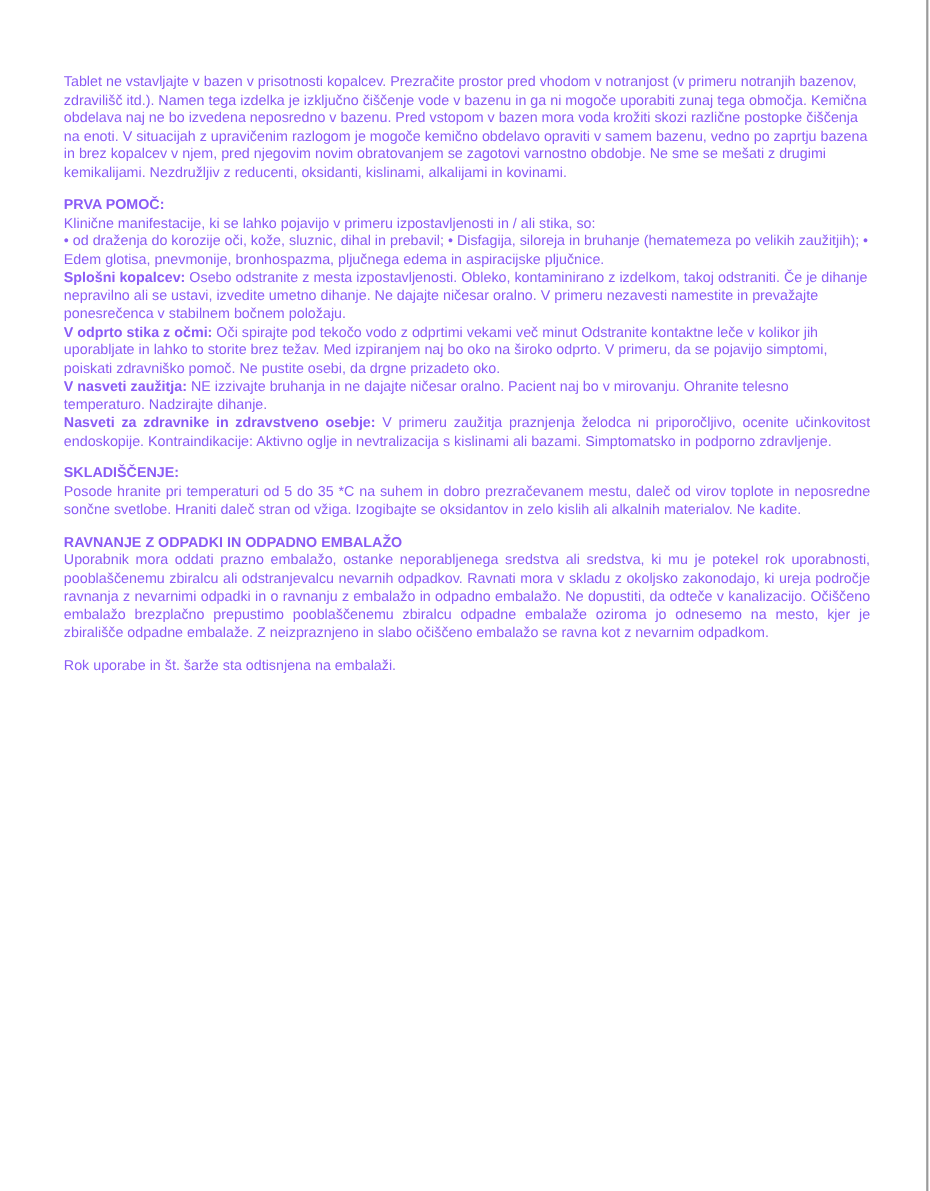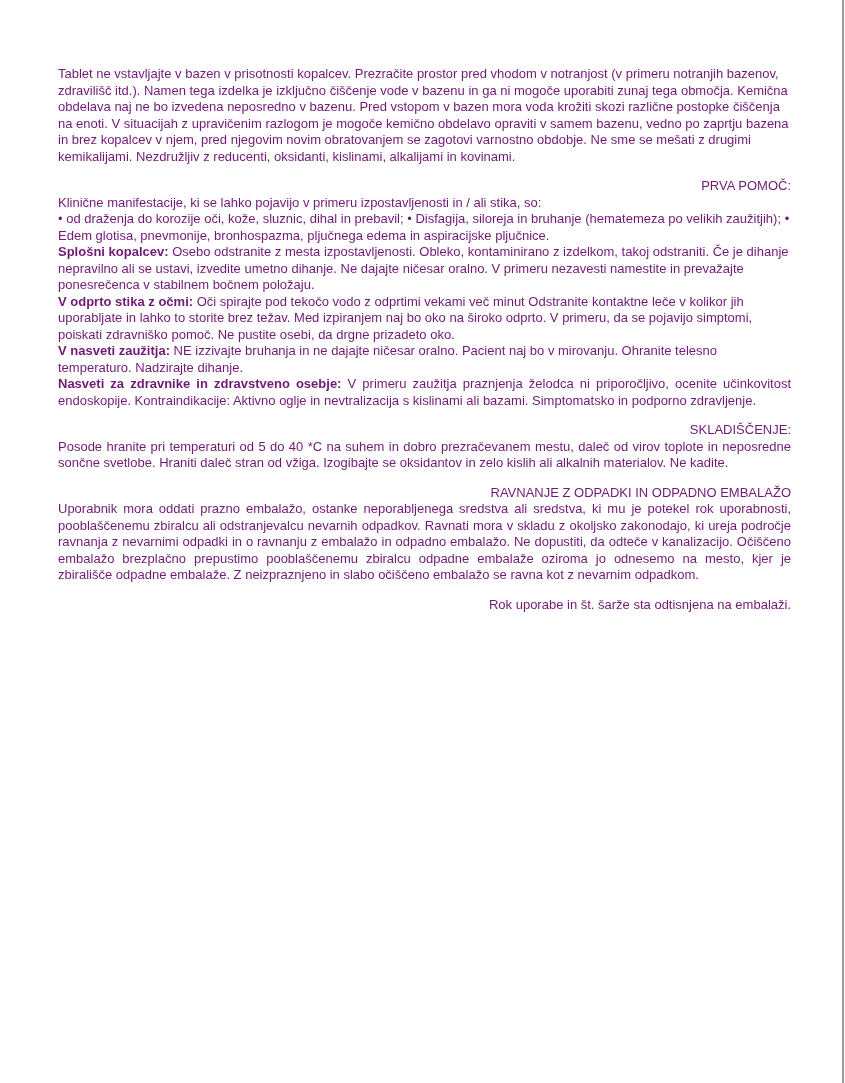--- a/index.html
+++ b/index.html
@@ -20,38 +20,36 @@
     right: 1px;
     width: 2px;
     height: 1083px;
     background: #9a9a9a;
   }
   .doc {
     position: absolute;
     left: 58px;
     top: 66px;
     width: 733px;
-    color: #701a75;
+    color: #8b5cf6;
     font-size: 13px;
     line-height: 16.5px;
     text-align: left;
   }
   .doc p {
     margin: 0;
   }
   .block {
     margin: 0 0 13px 0;
   }
   .block:last-child {
     margin-bottom: 0;
-    text-align: right;
   }
   .heading {
-    font-weight: normal;
-    text-align: right;
+    font-weight: bold;
   }
   .bold {
     font-weight: normal;
   }
   .justify {
     text-align: justify;
   }
 </style>
 </head>
 <body>
@@ -69,21 +67,21 @@
     <p class="bold">Klinične manifestacije, ki se lahko pojavijo v primeru izpostavljenosti in / ali stika, so:</p>
     <p>• od draženja do korozije oči, kože, sluznic, dihal in prebavil; • Disfagija, siloreja in bruhanje (hematemeza po velikih zaužitjih); • Edem glotisa, pnevmonije, bronhospazma, pljučnega edema in aspiracijske pljučnice.</p>
     <p><b>Splošni kopalcev:</b><span> Osebo odstranite z mesta izpostavljenosti. Obleko, kontaminirano z izdelkom, takoj odstraniti. Če je dihanje nepravilno ali se ustavi, izvedite umetno dihanje. Ne dajajte ničesar oralno. V primeru nezavesti namestite in prevažajte ponesrečenca v stabilnem bočnem položaju.</span></p>
     <p><b>V odprto stika z očmi:</b><span> Oči spirajte pod tekočo vodo z odprtimi vekami več minut Odstranite kontaktne leče v kolikor jih uporabljate in lahko to storite brez težav. Med izpiranjem naj bo oko na široko odprto. V primeru, da se pojavijo simptomi, poiskati zdravniško pomoč. Ne pustite osebi, da drgne prizadeto oko.</span></p>
     <p><b>V nasveti zaužitja:</b><span> NE izzivajte bruhanja in ne dajajte ničesar oralno. Pacient naj bo v mirovanju. Ohranite telesno temperaturo. Nadzirajte dihanje.</span></p>
     <p class="justify"><b>Nasveti za zdravnike in zdravstveno osebje:</b><span> V primeru zaužitja praznjenja želodca ni priporočljivo, ocenite učinkovitost endoskopije. Kontraindikacije: Aktivno oglje in nevtralizacija s kislinami ali bazami. Simptomatsko in podporno zdravljenje.</span></p>
   </div>
 
   <div class="block">
     <p class="heading">SKLADIŠČENJE:</p>
-    <p class="justify">Posode hranite pri temperaturi od 5 do 40 *C na suhem in dobro prezračevanem mestu, daleč od virov toplote in neposredne sončne svetlobe. Hraniti daleč stran od vžiga. Izogibajte se oksidantov in zelo kislih ali alkalnih materialov. Ne kadite.</p>
+    <p class="justify">Posode hranite pri temperaturi od 5 do 35 *C na suhem in dobro prezračevanem mestu, daleč od virov toplote in neposredne sončne svetlobe. Hraniti daleč stran od vžiga. Izogibajte se oksidantov in zelo kislih ali alkalnih materialov. Ne kadite.</p>
   </div>
 
   <div class="block">
     <p class="heading">RAVNANJE Z ODPADKI IN ODPADNO EMBALAŽO</p>
     <p class="justify">Uporabnik mora oddati prazno embalažo, ostanke neporabljenega sredstva ali sredstva, ki mu je potekel rok uporabnosti, pooblaščenemu zbiralcu ali odstranjevalcu nevarnih odpadkov. Ravnati mora v skladu z okoljsko zakonodajo, ki ureja področje ravnanja z nevarnimi odpadki in o ravnanju z embalažo in odpadno embalažo. Ne dopustiti, da odteče v kanalizacijo. Očiščeno embalažo brezplačno prepustimo pooblaščenemu zbiralcu odpadne embalaže oziroma jo odnesemo na mesto, kjer je zbirališče odpadne embalaže. Z neizpraznjeno in slabo očiščeno embalažo se ravna kot z nevarnim odpadkom.</p>
   </div>
 
   <div class="block">
     <p class="bold">Rok uporabe in št. šarže sta odtisnjena na embalaži.</p>
   </div>

